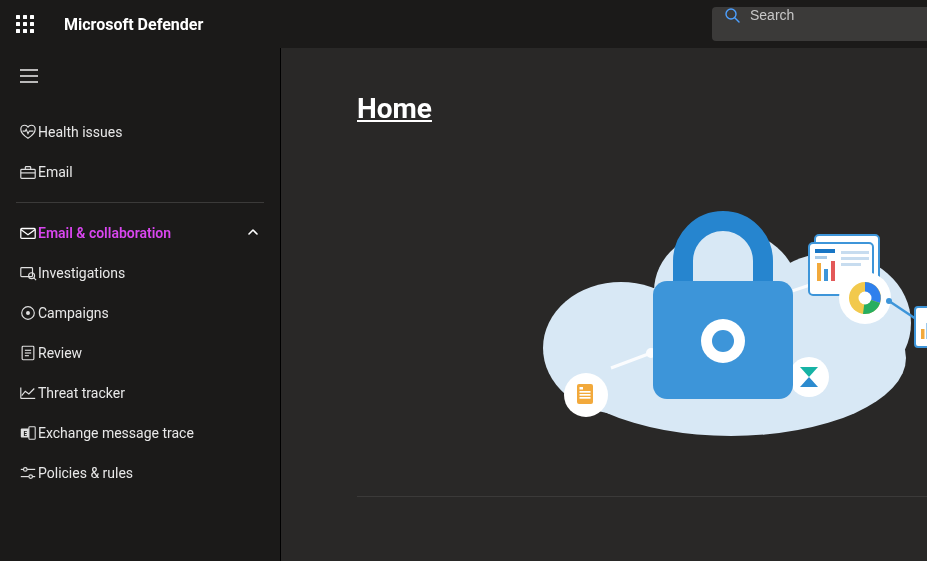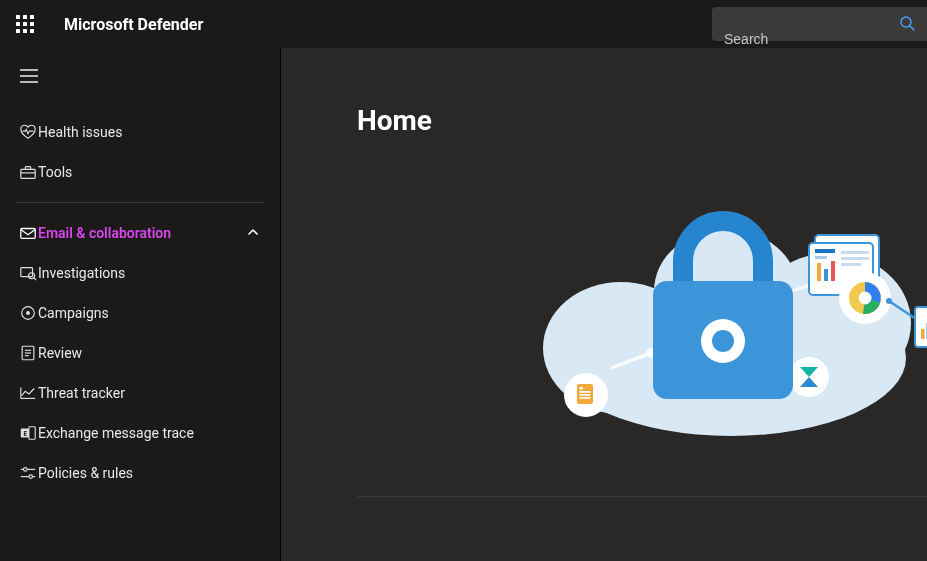--- a/index.html
+++ b/index.html
@@ -34,28 +34,27 @@
   .topbar .waffle span { width:4px; height:4px; background:#fff; display:block; border-radius:0.5px;}
   .topbar .title {
     font-size: 16px;
     font-weight: 700;
     margin-left: 24px;
     flex: 0 0 auto;
   }
   .topbar .spacer { flex:1; }
   .topbar .searchbox {
     display:flex;
-    align-items:flex-end;
+    align-items:flex-start;
     background:#3b3a39;
     height: 34px;
     width: 215px;
     margin-right: 0;
-    padding: 8px 12px;
+    padding: 0 12px;
     border-radius: 4px 0 0 4px;
-    flex-direction: column;
   }
   .topbar .searchbox svg { flex:0 0 auto; }
   .topbar .searchbox input {
     background: transparent;
     border: none;
     outline: none;
     color: #ccc;
     font-size: 14px;
     margin-left: 10px;
     width: 100%;
@@ -111,24 +110,25 @@
   
   .main {
     flex:1;
     background:#292827;
     position:relative;
     overflow:hidden;
   }
   .main h1 {
     position:absolute;
     left: 76px;
-    top: 56px;
+    top: 44px;
     font-size: 28px;
     font-weight:700;
     color:#fff;
+    text-decoration:underline;
   }
 
   .illus {
     position:absolute;
     left: 210px;
     top: 115px;
     width: 460px;
     height: 290px;
   }
 
@@ -192,21 +192,21 @@
     </div>
 
     <div class="nav-item">
       <span class="icon">
         <svg width="18" height="18" viewBox="0 0 20 20" fill="none">
           <rect x="2" y="7" width="16" height="10" rx="1" stroke="#e0e0e0" stroke-width="1.3"></rect>
           <path d="M7 7 V5 a1 1 0 0 1 1-1 h4 a1 1 0 0 1 1 1 V7" stroke="#e0e0e0" stroke-width="1.3"></path>
           <line x1="2" y1="11" x2="18" y2="11" stroke="#e0e0e0" stroke-width="1.3"></line>
         </svg>
       </span>
-      <span class="label">Tools</span>
+      <span class="label">Email</span>
     </div>
 
     <div class="nav-sep"></div>
 
     <div class="nav-item section-head">
       <span class="icon">
         <svg width="18" height="18" viewBox="0 0 20 20" fill="none">
           <rect x="2" y="5" width="16" height="11" rx="1" stroke="#fff" stroke-width="1.4"></rect>
           <path d="M2 6 L10 12 L18 6" stroke="#fff" stroke-width="1.4" fill="none"></path>
         </svg>

